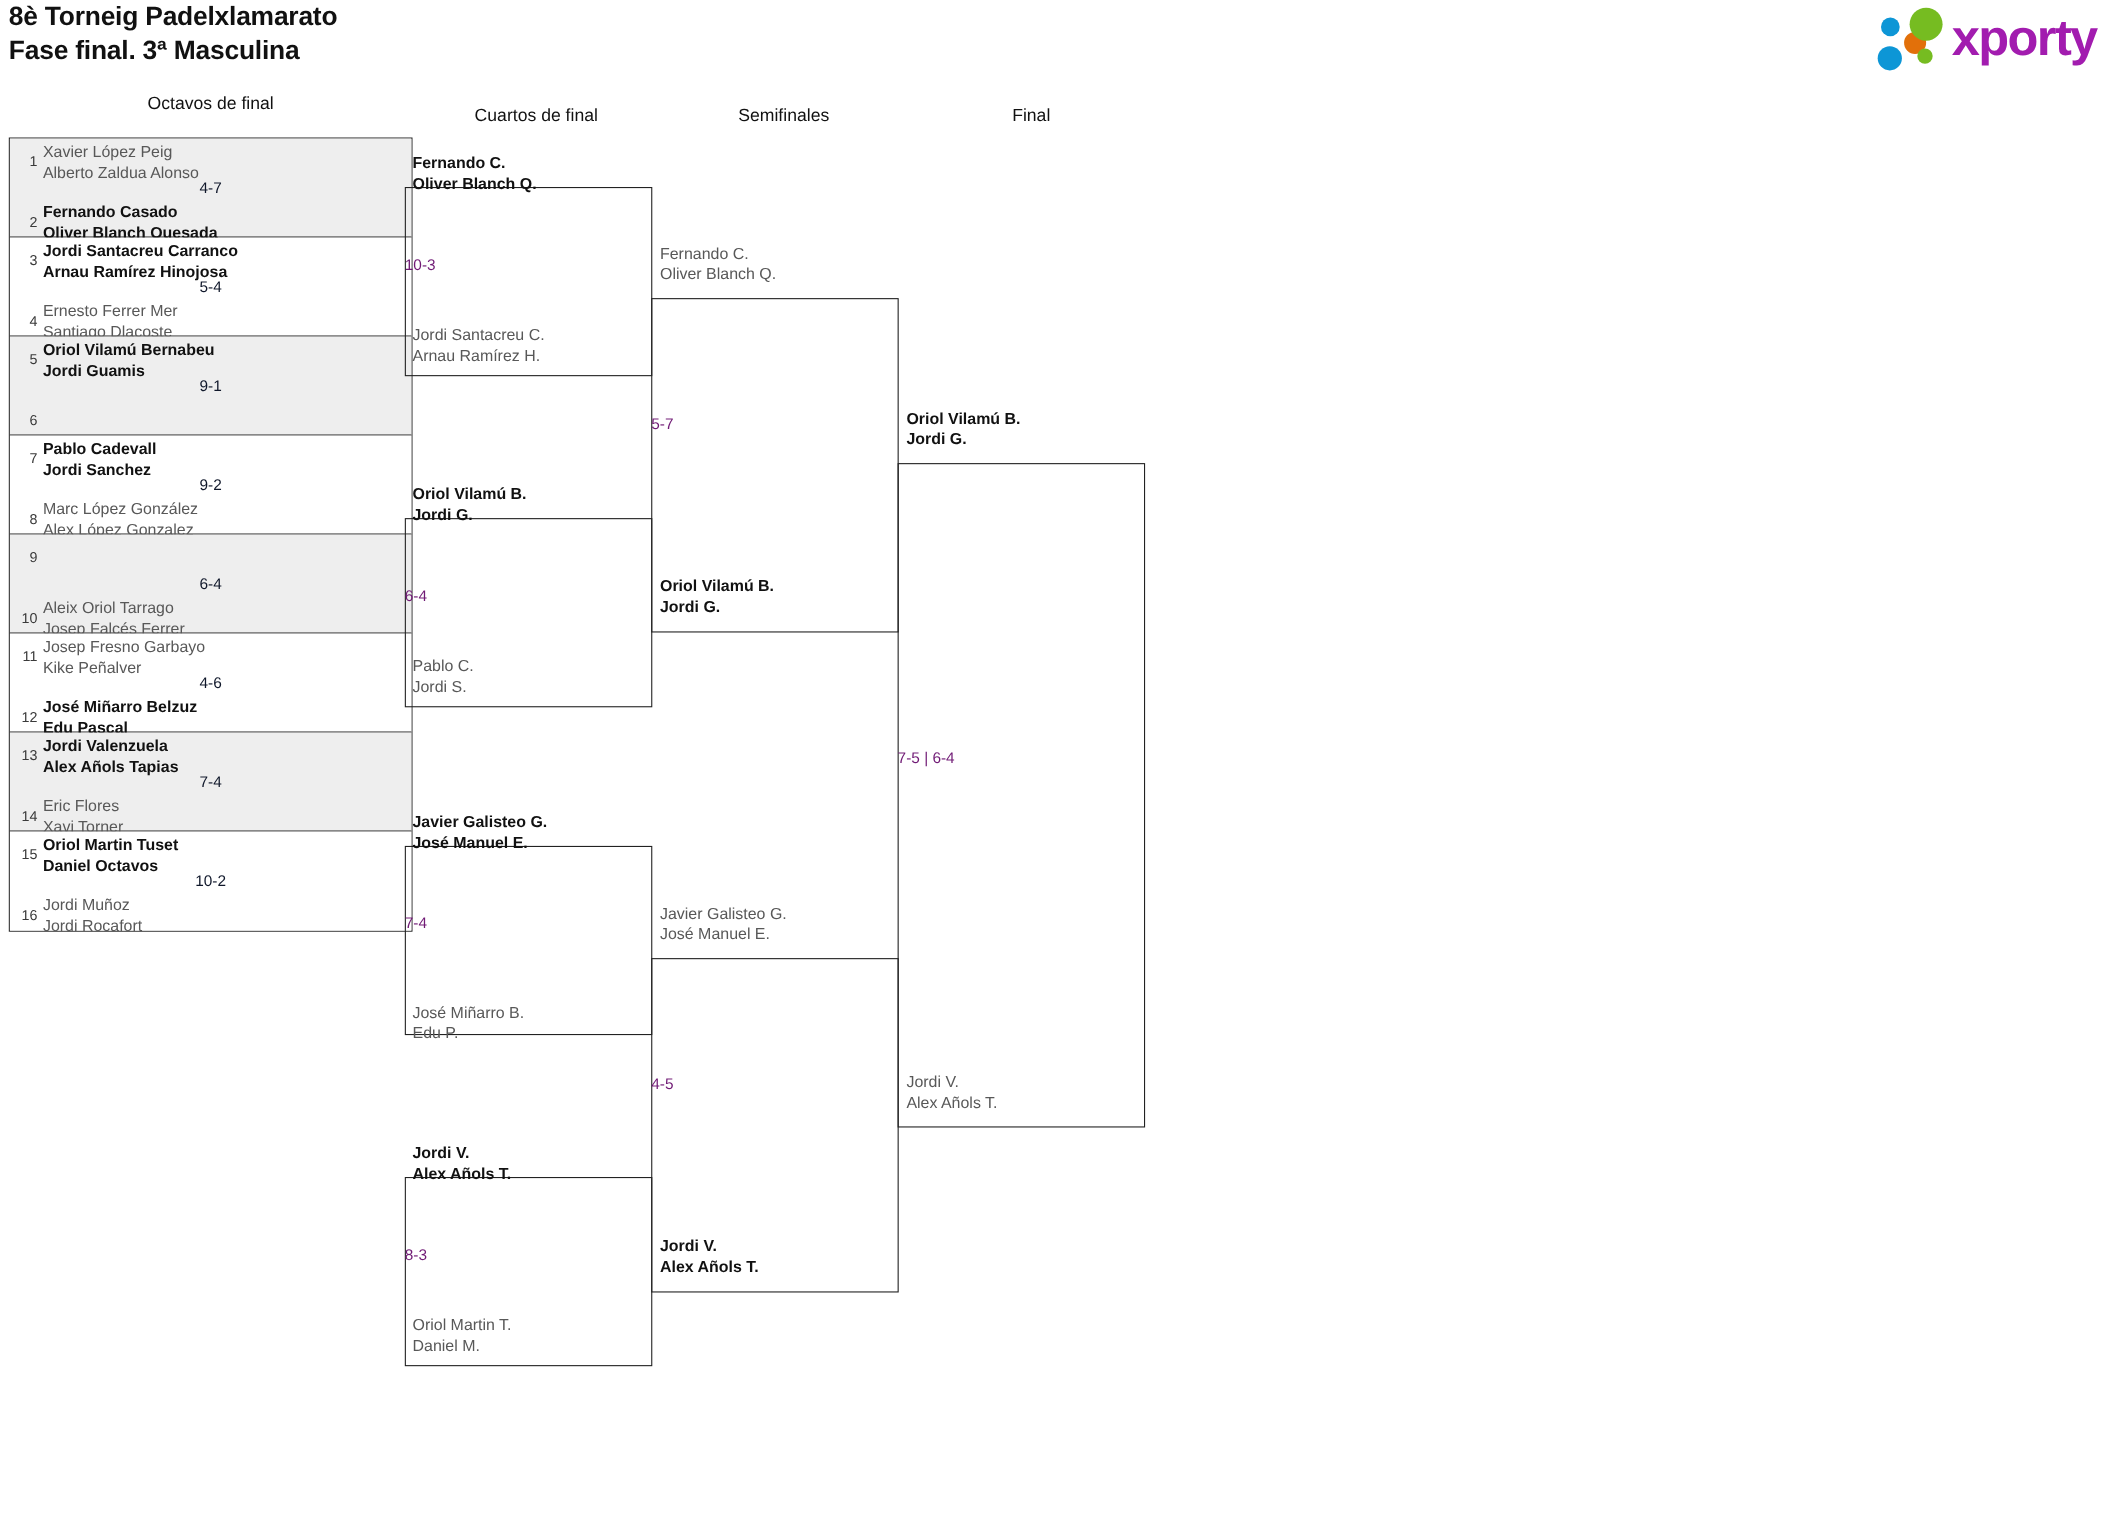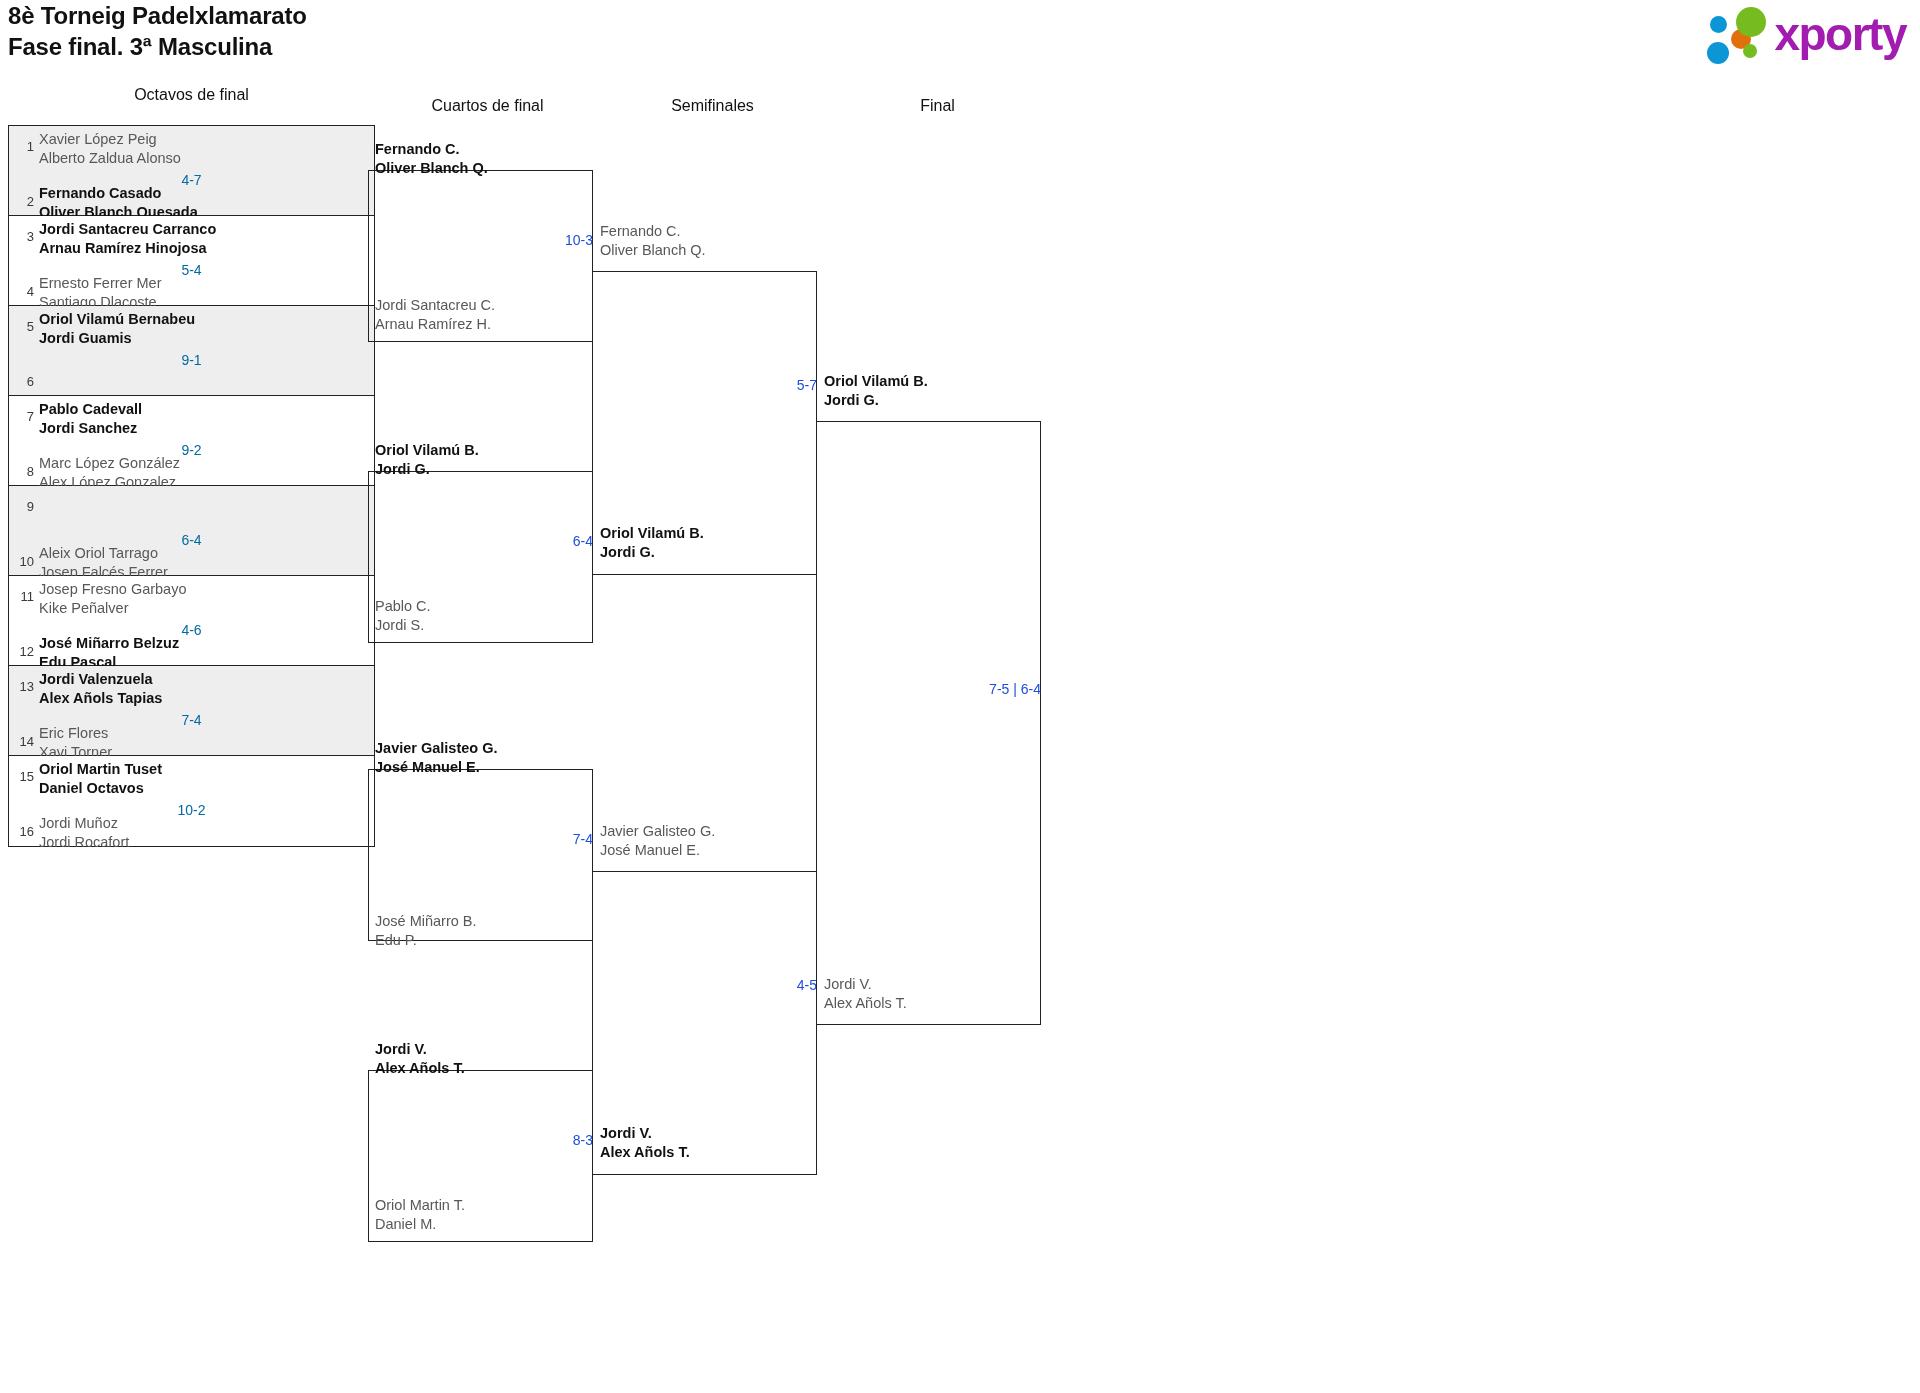--- a/index.html
+++ b/index.html
@@ -109,35 +109,34 @@
   .team.lose { color: #585858; font-weight: normal; }
   .team div { white-space: nowrap; overflow: hidden; text-overflow: ellipsis; }
 
   .r1-score {
     position: absolute;
     top: 36px;
     left: 0;
     right: 0;
     text-align: center;
     font-size: 14px;
-    color: #0369a1;
-    margin-top: 10px;
+    color: #0f172a;
   }
 
   
   .nodebox {
     position: absolute;
     border: 1px solid #222222;
     background: transparent;
   }
   .nodescore {
     position: absolute;
-    text-align: right;
+    text-align: left;
     font-size: 14px;
-    color: #1d4ed8;
+    color: #701a75;
     white-space: nowrap;
   }
   .nodeteam {
     position: absolute;
     font-size: 14.5px;
     line-height: 18.5px;
     white-space: nowrap;
   }
   .nodeteam.win  { color: #111111; font-weight: bold; }
   .nodeteam.lose { color: #585858; font-weight: normal; }

